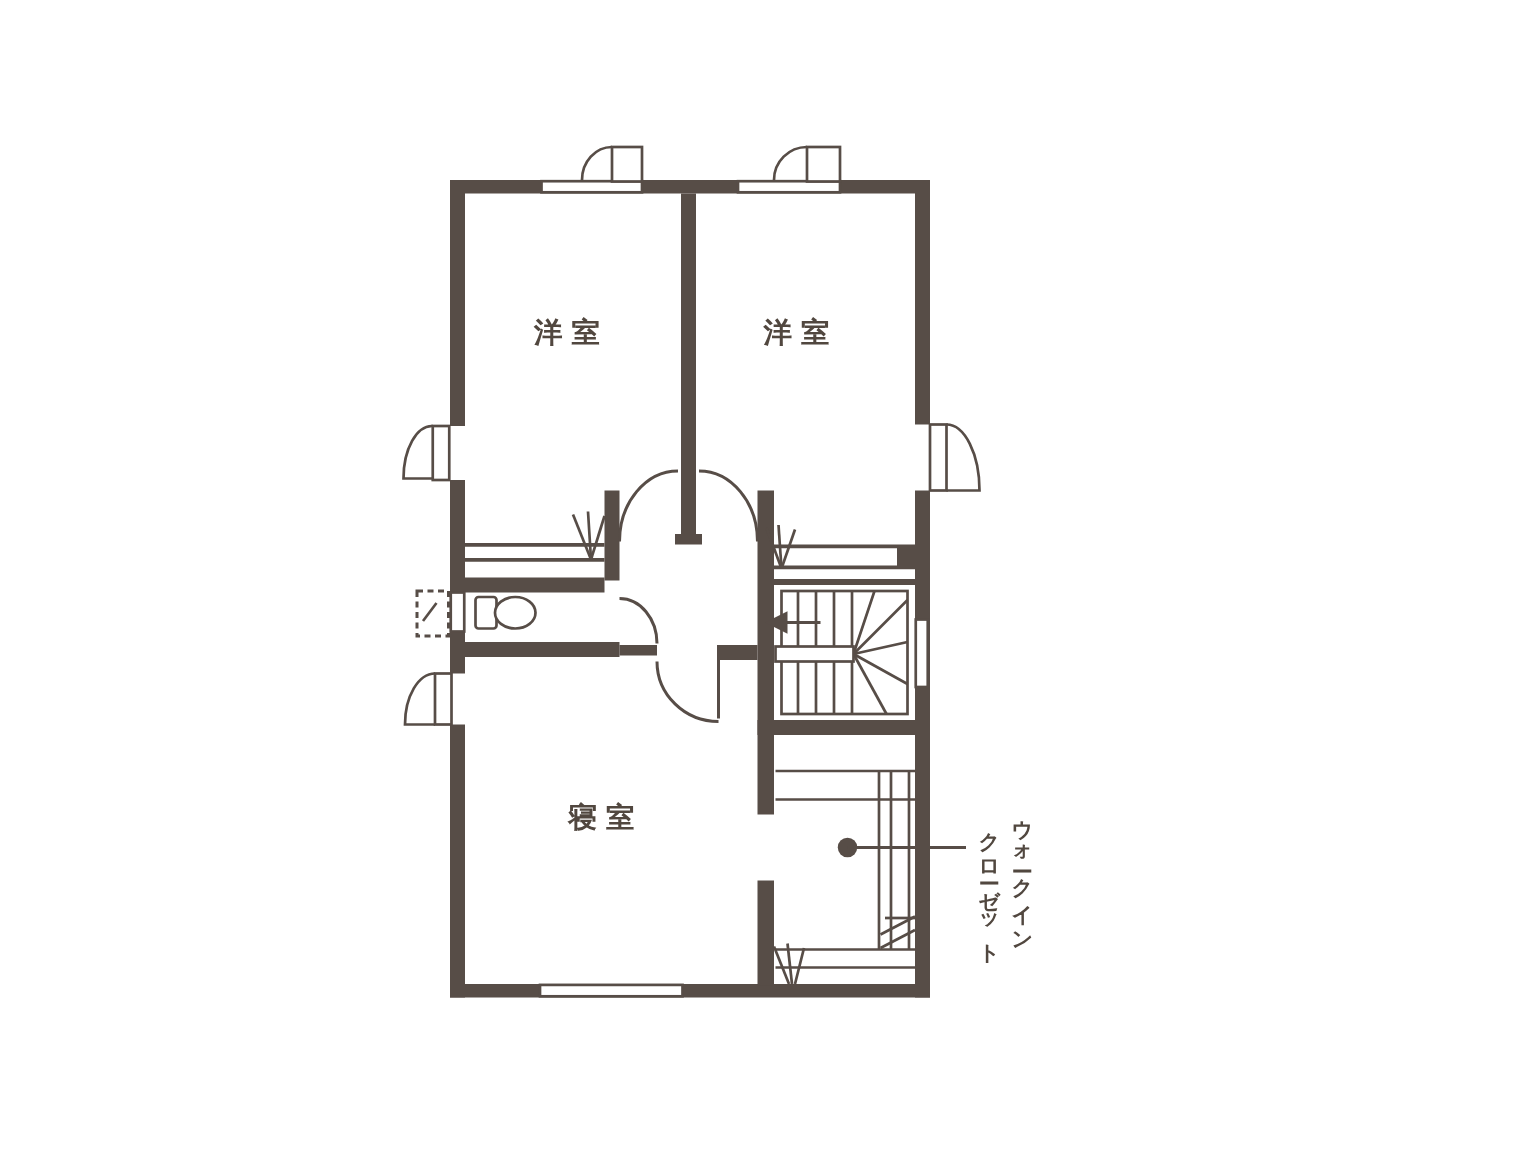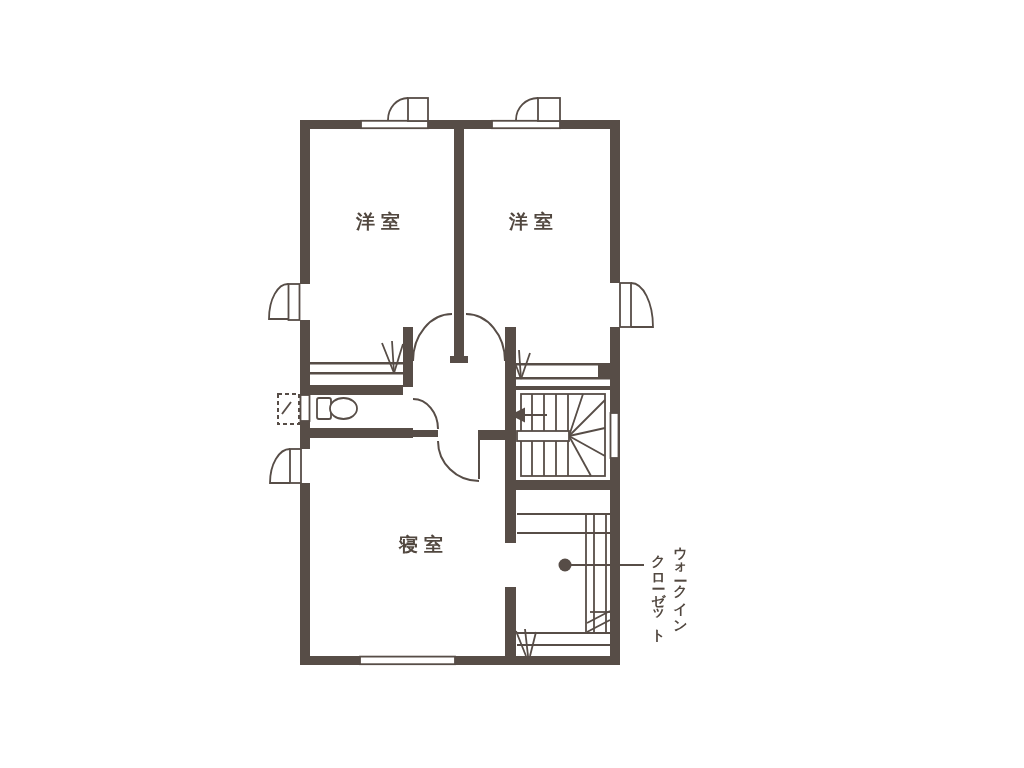--- a/index.html
+++ b/index.html
@@ -196,18 +196,18 @@
     <g>
       <circle class="w" cx="565" cy="565" r="6.5"></circle>
       <line class="ln2" x1="565" y1="565" x2="644" y2="565"></line>
     </g>
   </svg>
 
   <div class="label room" style="left:381px;top:222px;">洋室</div>
 
   <div class="label room" style="left:534px;top:222px;">洋室</div>
 
-  <div class="label room" style="left:424px;top:545px;">寝室</div>
+  <div class="label room" style="left:404px;top:545px;">寝室</div>
 
   <div class="vtext" style="left:681px;top:537px;">ウォークイン</div>
 
   <div class="vtext" style="left:659px;top:545px;">クローゼット</div>
 </div>
 
 </body></html>

